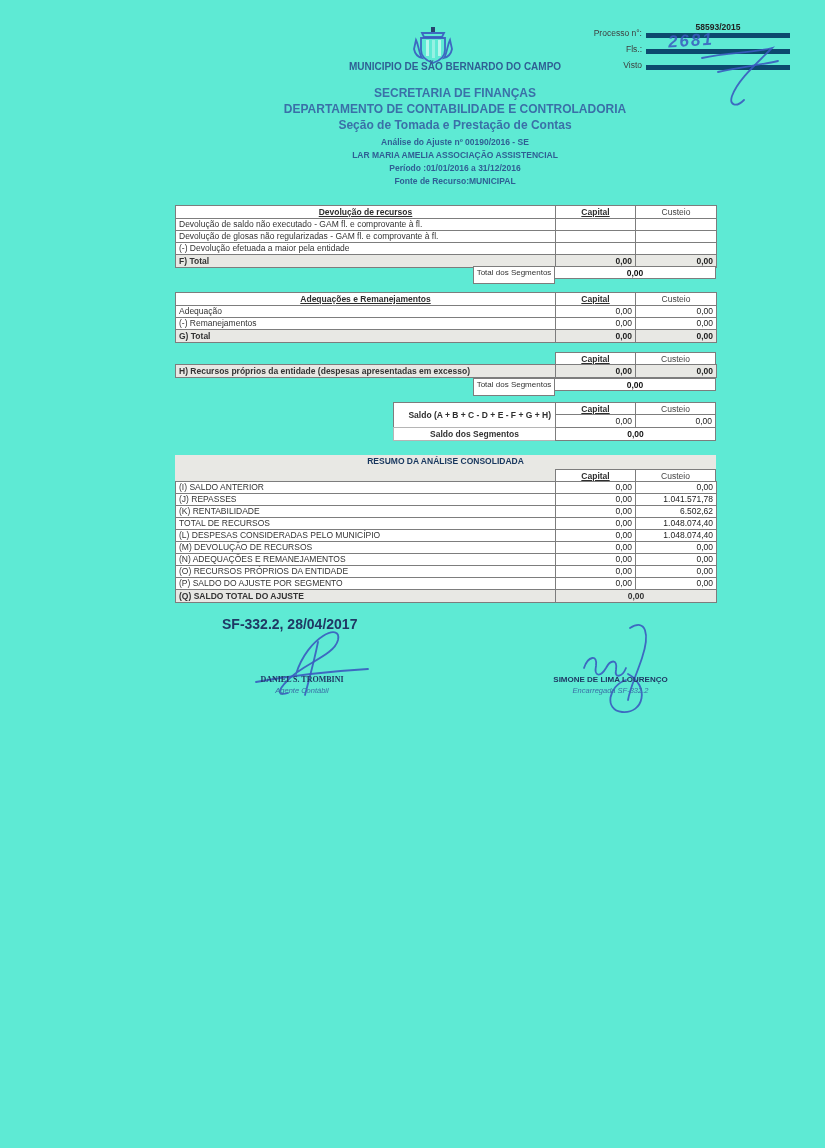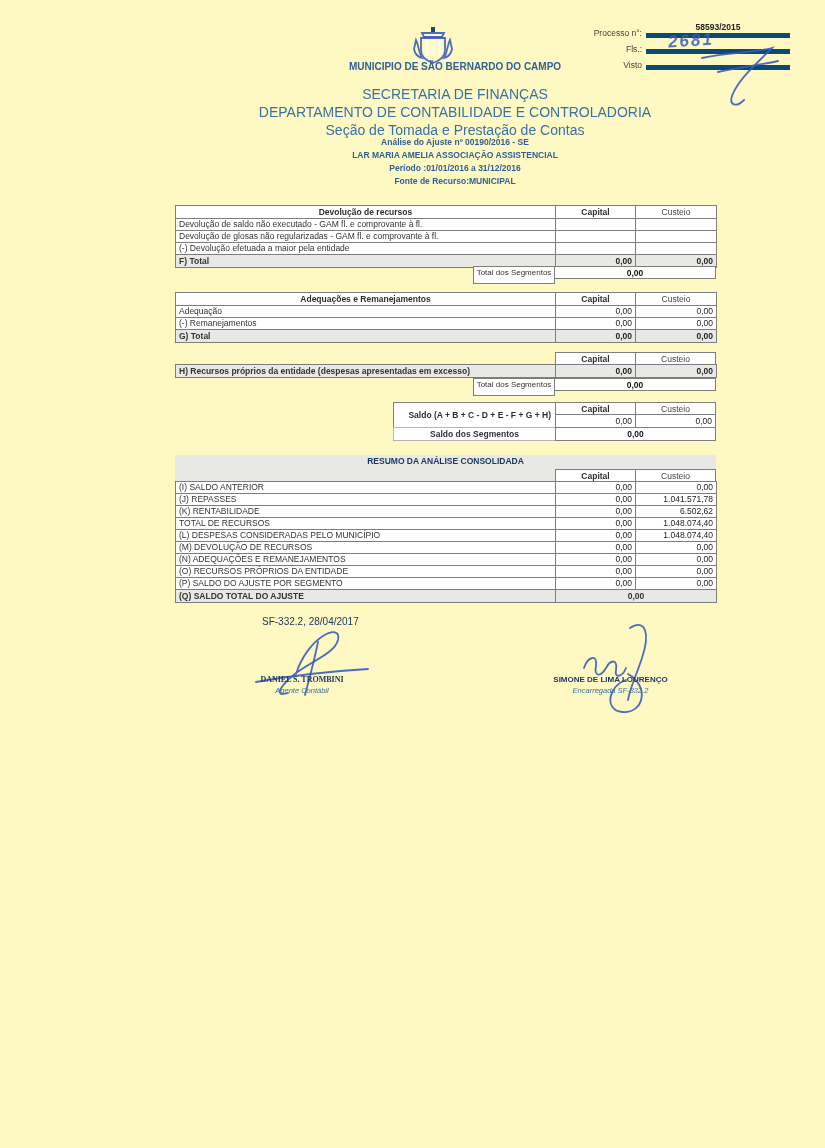--- a/index.html
+++ b/index.html
@@ -1,54 +1,54 @@
 <!DOCTYPE html>
 <html><head>
 <meta charset="utf-8">
 <style>
   html,body { margin:0; padding:0; background:#9a9a9a; }
   .page {
     position:relative; width:825px; height:1148px; margin:0 auto;
-    background:#fef9c3; overflow:hidden;
+    background:#5eead4; overflow:hidden;
     font-family:"Liberation Sans", sans-serif; color:#333;
   }
   
   .proc-row { position:absolute; display:flex; align-items:flex-end; }
   .proc-label { font-size:8.5px; color:#3d3d3d; text-align:right; width:60px; padding-right:4px; }
   .proc-line { width:144px; border-bottom:5px solid #0c4a6e; height:11px; position:relative; }
   .proc-value { position:absolute; left:0; right:0; bottom:1px; text-align:center; font-weight:bold; font-size:8.5px; color:#222; }
   .hand { position:absolute; color:#3a5bbf; font-style:italic; font-size:17px; letter-spacing:2px; transform:rotate(-4deg); font-weight:bold; opacity:.85; }
   
   .org { position:absolute; left:255px; top:61px; width:400px; text-align:center; color:#3a70a8; }
   .org .l1 { font-weight:bold; font-size:10px; color:#2f5f94; margin-bottom:14px; }
-  .org .ln { font-size:14px; margin-bottom:2px; }
+  .org .ln { font-size:12px; margin-bottom:2px;font-weight:bold; }
   .doc-title { position:absolute; left:255px; top:116px; width:400px; text-align:center; }
   .doc-title span { font-weight:bold; font-size:9.5px; color:#2f5f94; border-bottom:1px solid #2f5f94; padding-bottom:1px; }
   .analysis { position:absolute; left:255px; top:137px; width:400px; text-align:center; color:#2f5f94; font-weight:bold; font-size:8.5px; }
   .analysis div { margin-bottom:3px; }
   
   .tbl { position:absolute; border-collapse:collapse; table-layout:fixed; font-size:8.5px; color:#333; background:#fff; }
   .tbl td { border:1px solid #7d7d7d; padding:0 3px; height:11px; line-height:11px; white-space:nowrap; overflow:hidden; }
   .tbl tr.hdr td { height:12px; line-height:12px; }
-  .hd { font-weight:bold; text-align:center; color:#2e2e2e; }
+  .hd { font-weight:bold; text-align:center; color:#2e2e2e;text-decoration:underline; }
   .hd-n { text-align:center; color:#444; }
   .val { text-align:right; color:#222; }
   .gray td, .grayc { background:#e8e8e4; }
   .b { font-weight:bold; }
   .ctr { text-align:center; }
   
   .segrow { position:absolute; display:flex; }
   .seg-label { box-sizing:border-box; width:82px; border:1px solid #7d7d7d; font-size:8px; text-align:center; height:18px; line-height:12px; color:#333; background:#fff; }
   .seg-value { box-sizing:border-box; width:161px; border:1px solid #7d7d7d; border-left:none; font-size:8.5px; font-weight:bold; text-align:center; height:13px; line-height:12px; color:#111; background:#fff; }
   
   .cellbox { position:absolute; box-sizing:border-box; border:1px solid #7d7d7d; font-size:8.5px; background:#fff; }
   
   .band { position:absolute; left:175px; top:455px; width:541px; height:29px; background:#e8e8e4; text-align:center; font-weight:bold; font-size:8.5px; line-height:13px; color:#17365d; }
   
-  .refdate { position:absolute; left:222px; top:616px; font-size:10px; font-weight:normal; color:#1f3864;margin-left:40px; }
+  .refdate { position:absolute; left:222px; top:616px; font-size:14px; font-weight:bold; color:#1f3864; }
   .sig-name { position:absolute; text-align:center; font-size:8px; font-weight:bold; color:#1f3864; }
   .sig-role { position:absolute; text-align:center; font-size:7.5px; font-style:italic; color:#3a6ea5; }
   .sigsvg { position:absolute; }
   .sigsvg path { fill:none; stroke:#3a5bbf; stroke-width:1.8; stroke-linecap:round; opacity:.9; }
 </style>
 </head>
 <body>
 
 <div class="page">
 

